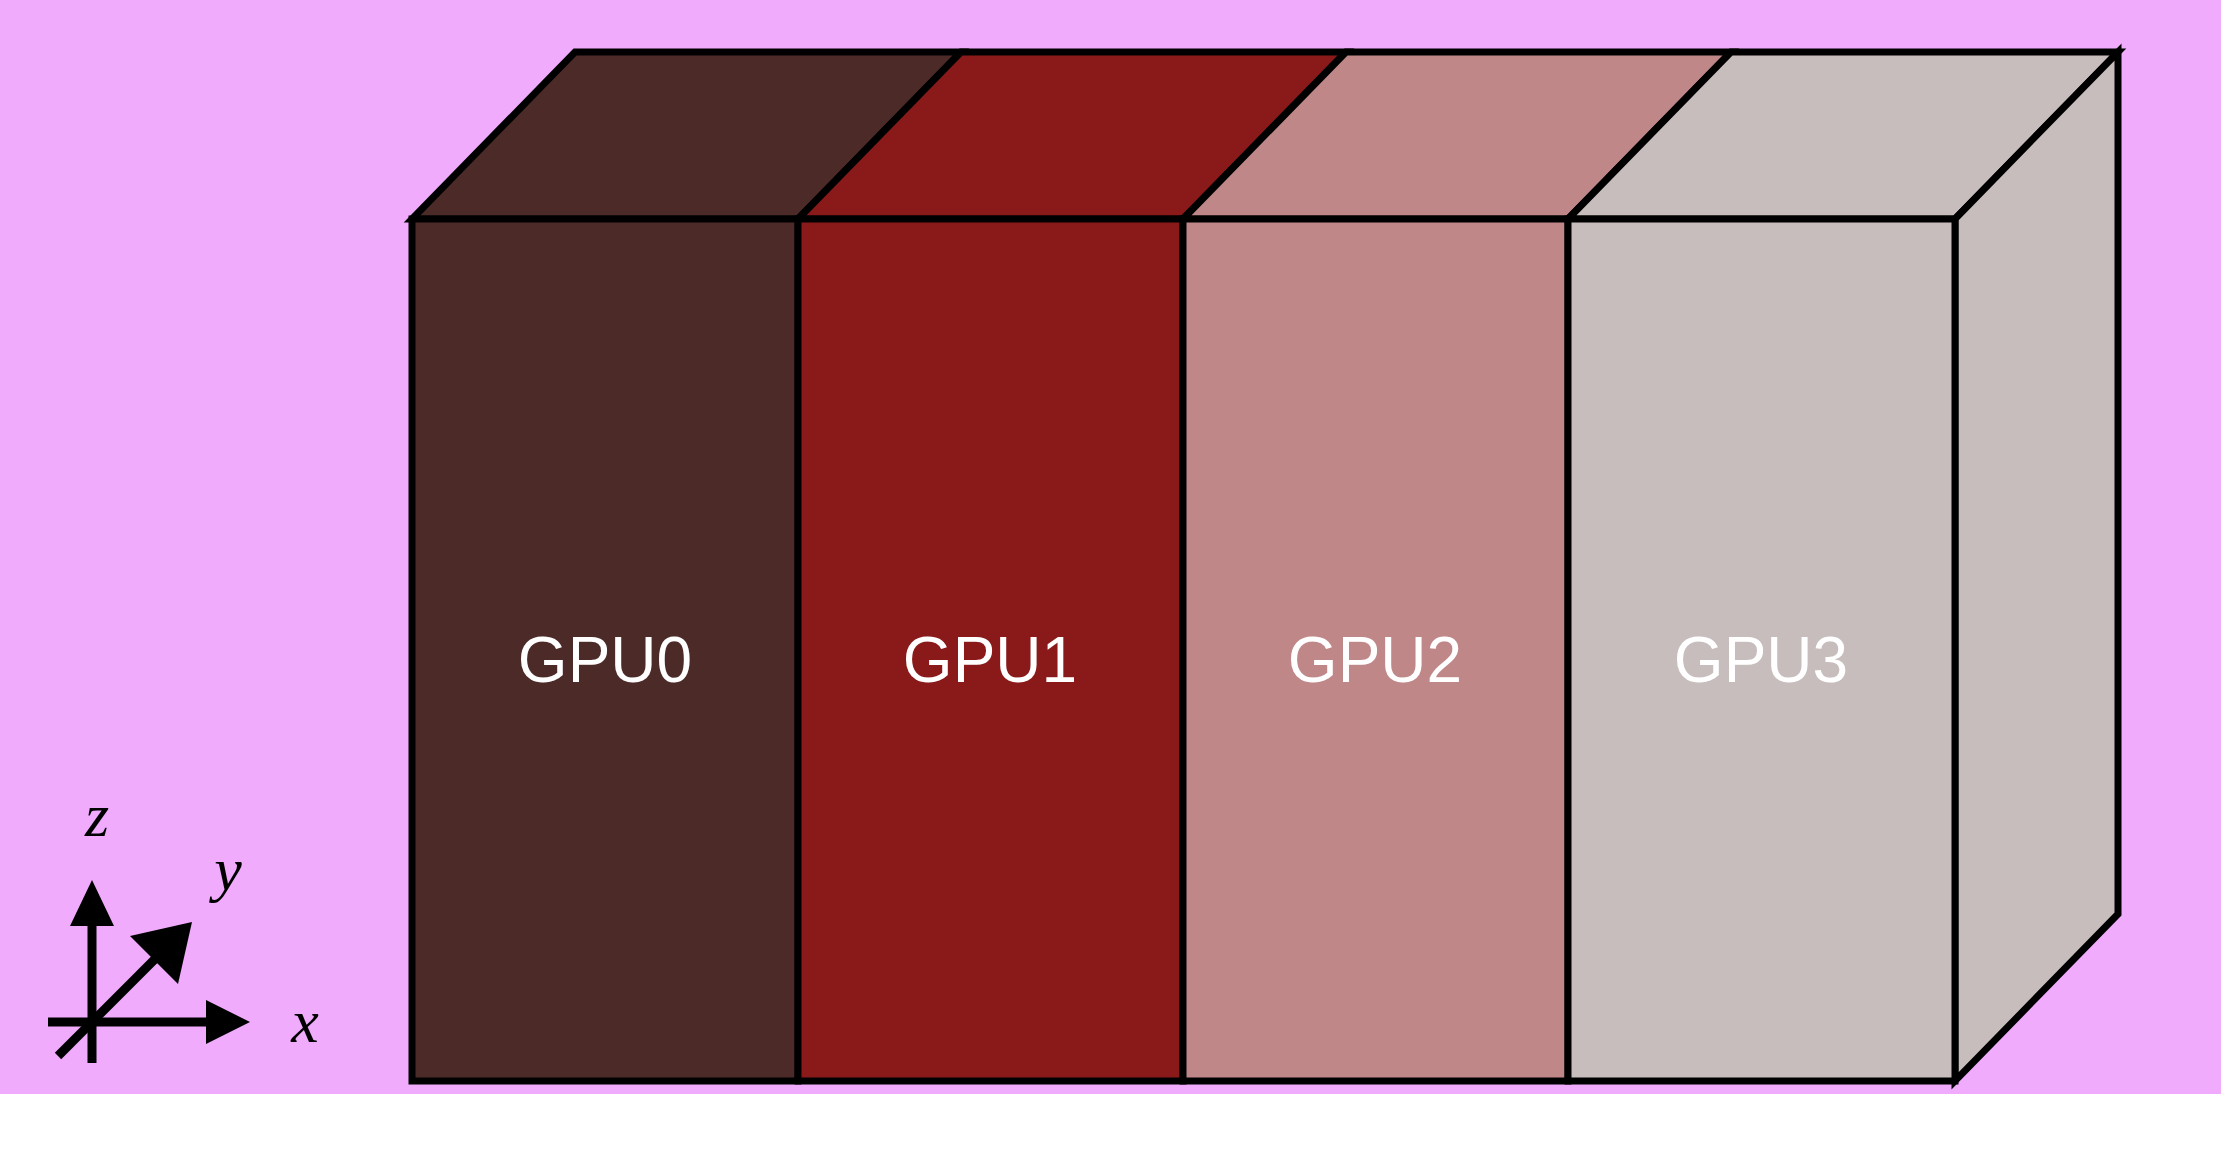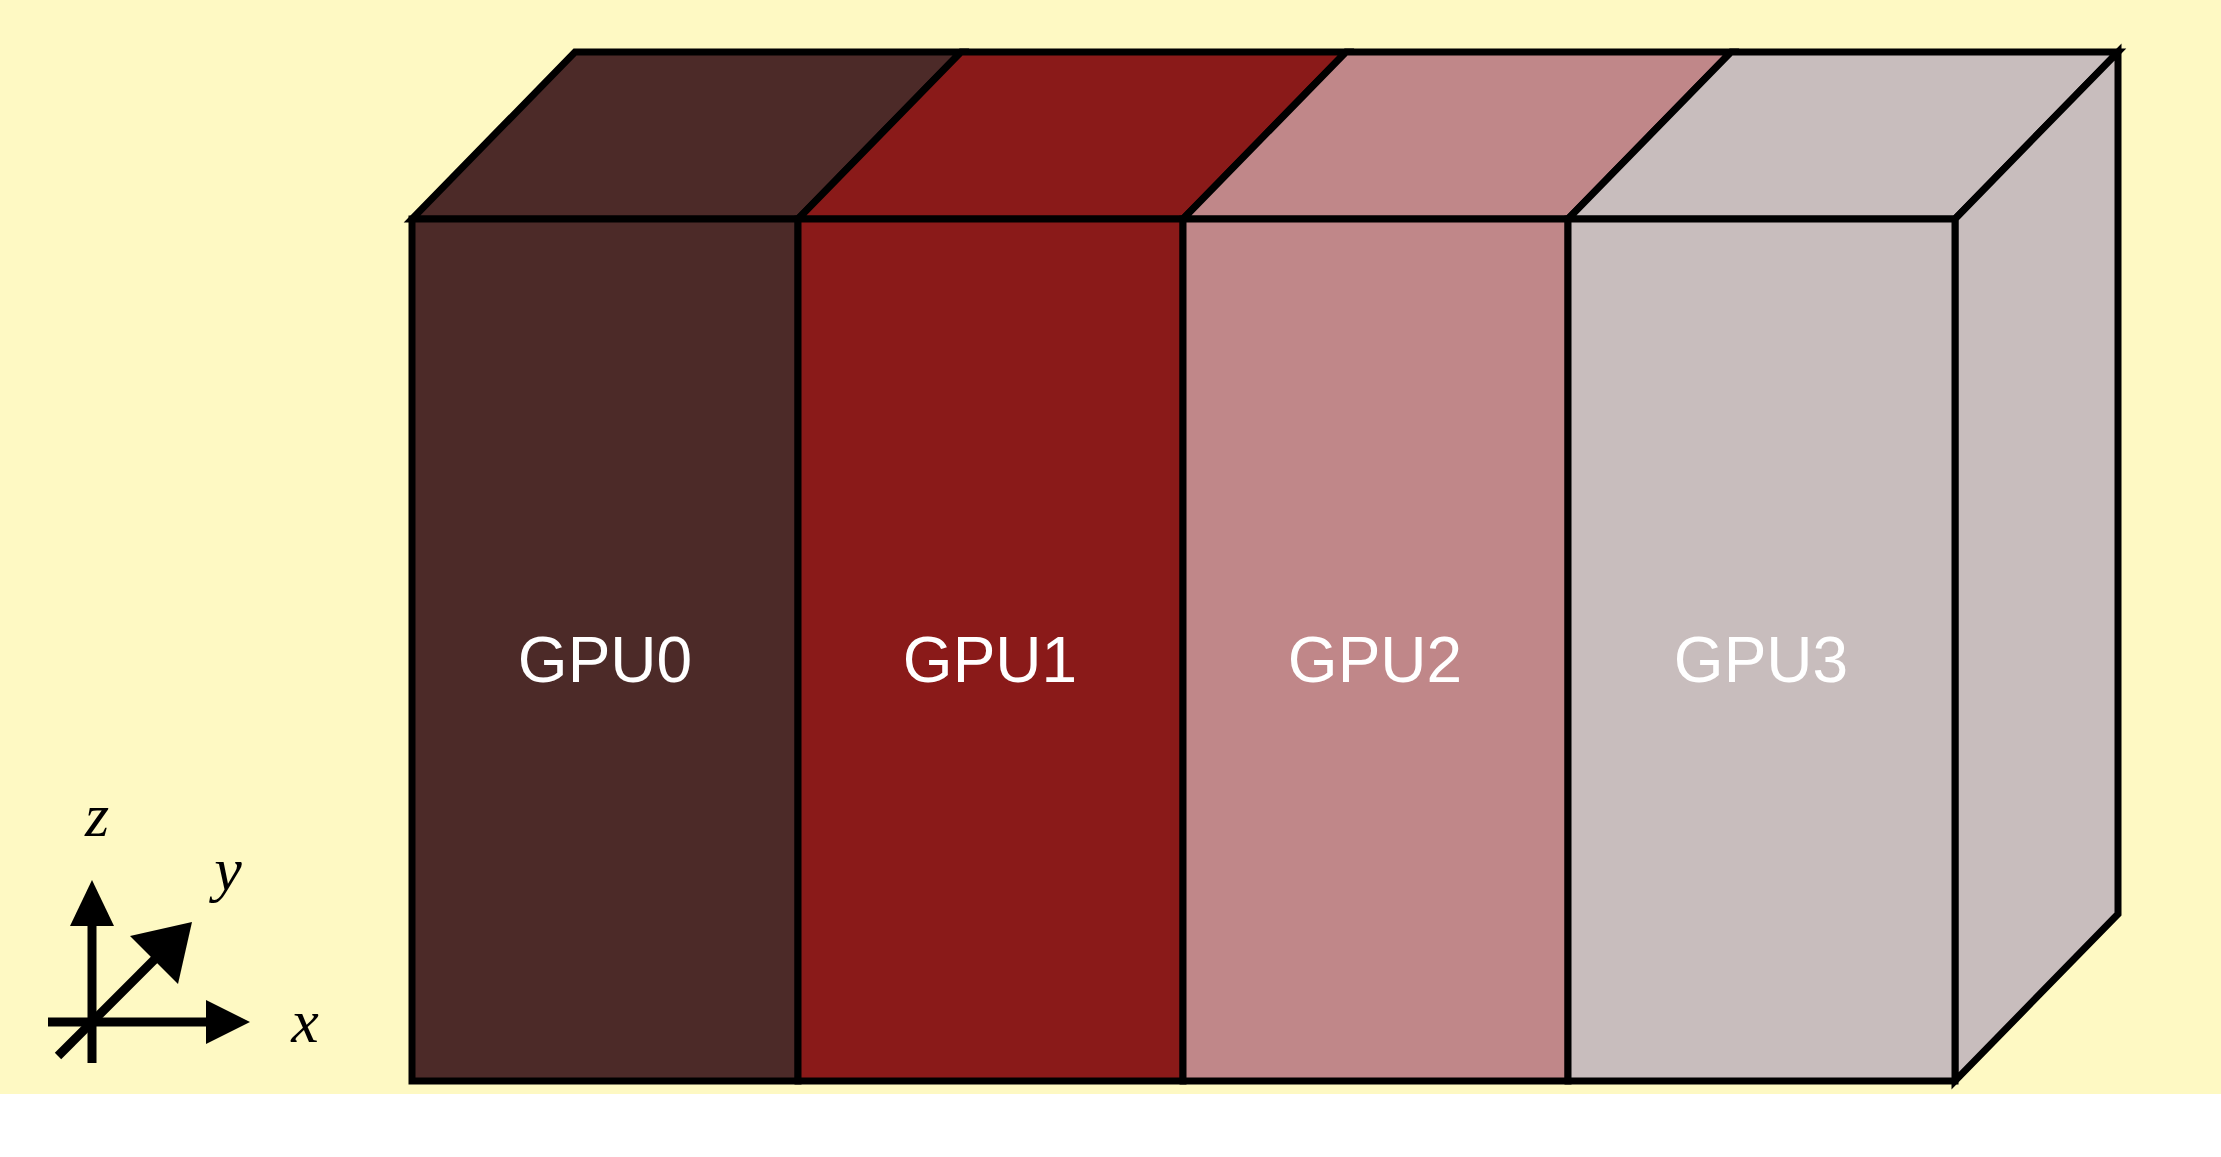--- a/index.html
+++ b/index.html
@@ -10,21 +10,21 @@
   body {
     width: 2221px;
     height: 1157px;
     overflow: hidden;
     font-family: "Liberation Sans", sans-serif;
   }
   #stage {
     position: relative;
     width: 2221px;
     height: 1094px;
-    background: #fef9c3;
+    background: #f0abfc;
   }
   #diagram-svg {
     position: absolute;
     left: 0;
     top: 0;
     width: 2221px;
     height: 1157px;
     display: block;
   }
   .panel-label {

